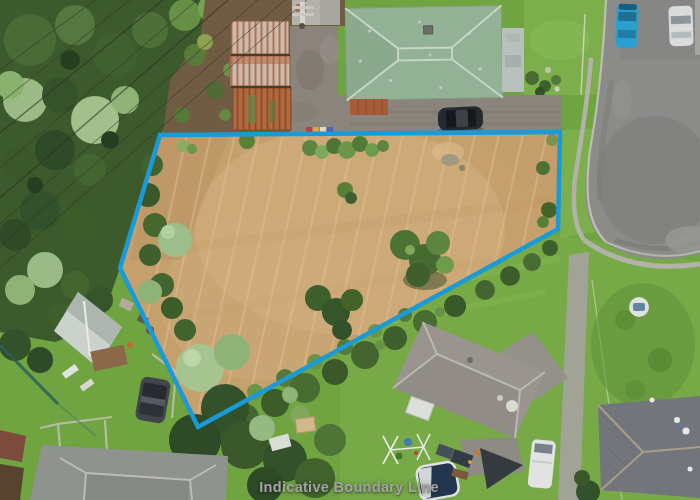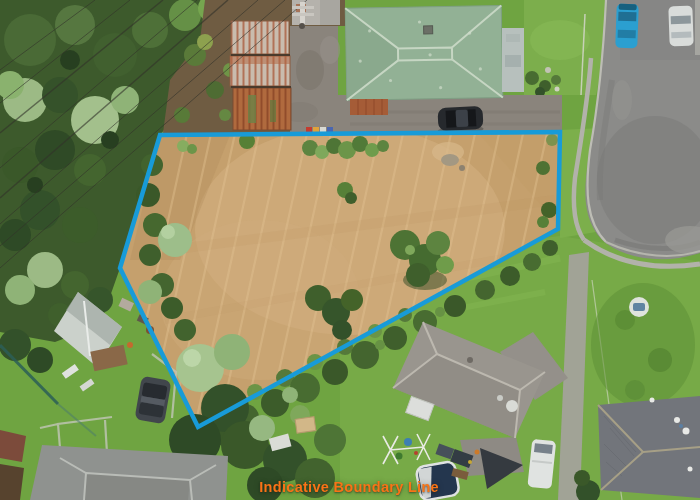--- a/index.html
+++ b/index.html
@@ -1,20 +1,20 @@
 <!DOCTYPE html>
 <html><head>
 <meta charset="utf-8">
 <style>
   html,body{margin:0;padding:0;background:#222;}
   .stage{position:relative;width:700px;height:500px;overflow:hidden;
          font-family:"Liberation Sans",sans-serif;}
   .stage svg{position:absolute;inset:0;display:block;}
   .caption{position:absolute;left:50%;bottom:5px;transform:translateX(-50.5%);
-           white-space:nowrap;font-size:14.5px;font-weight:700;color:#f97316;
+           white-space:nowrap;font-size:14.5px;font-weight:700;color:#a3a3a3;
            letter-spacing:.3px;
            text-shadow:0 1px 2px rgba(35,40,35,.65),0 0 6px rgba(0,0,0,.3);margin-top:18px;}
 </style>
 </head>
 <body>
 
 <div class="stage">
 <svg viewBox="0 0 700 500" width="700" height="500">
   <defs>
     <pattern id="corr1" width="6" height="10" patternUnits="userSpaceOnUse">

